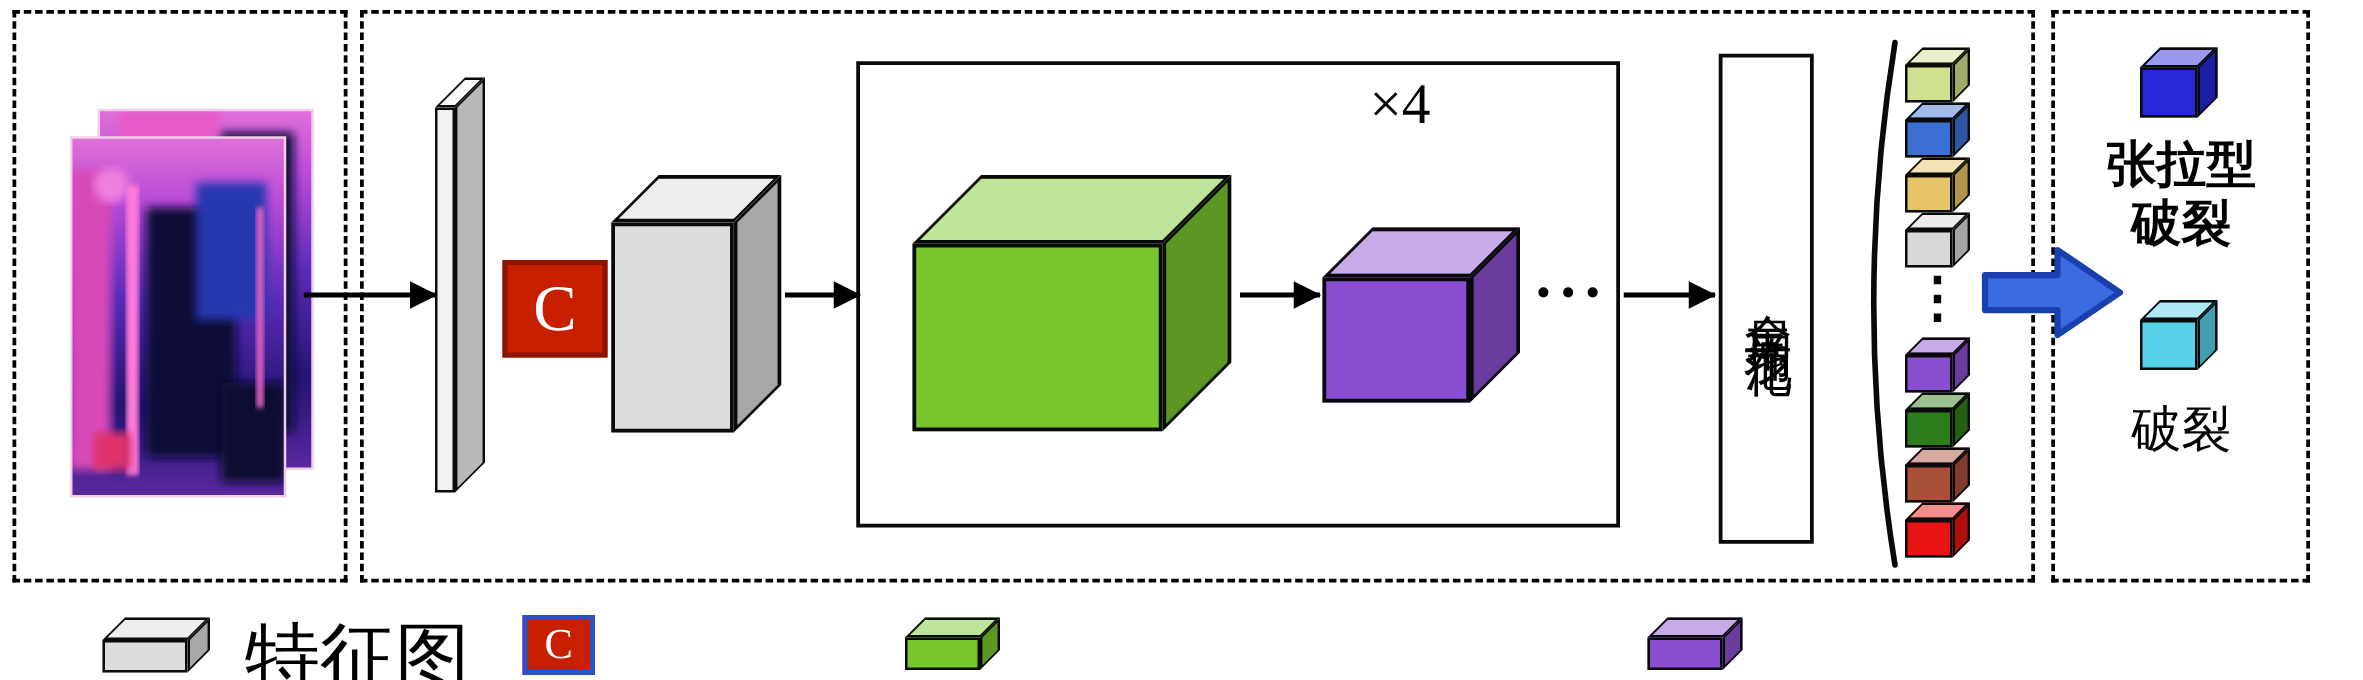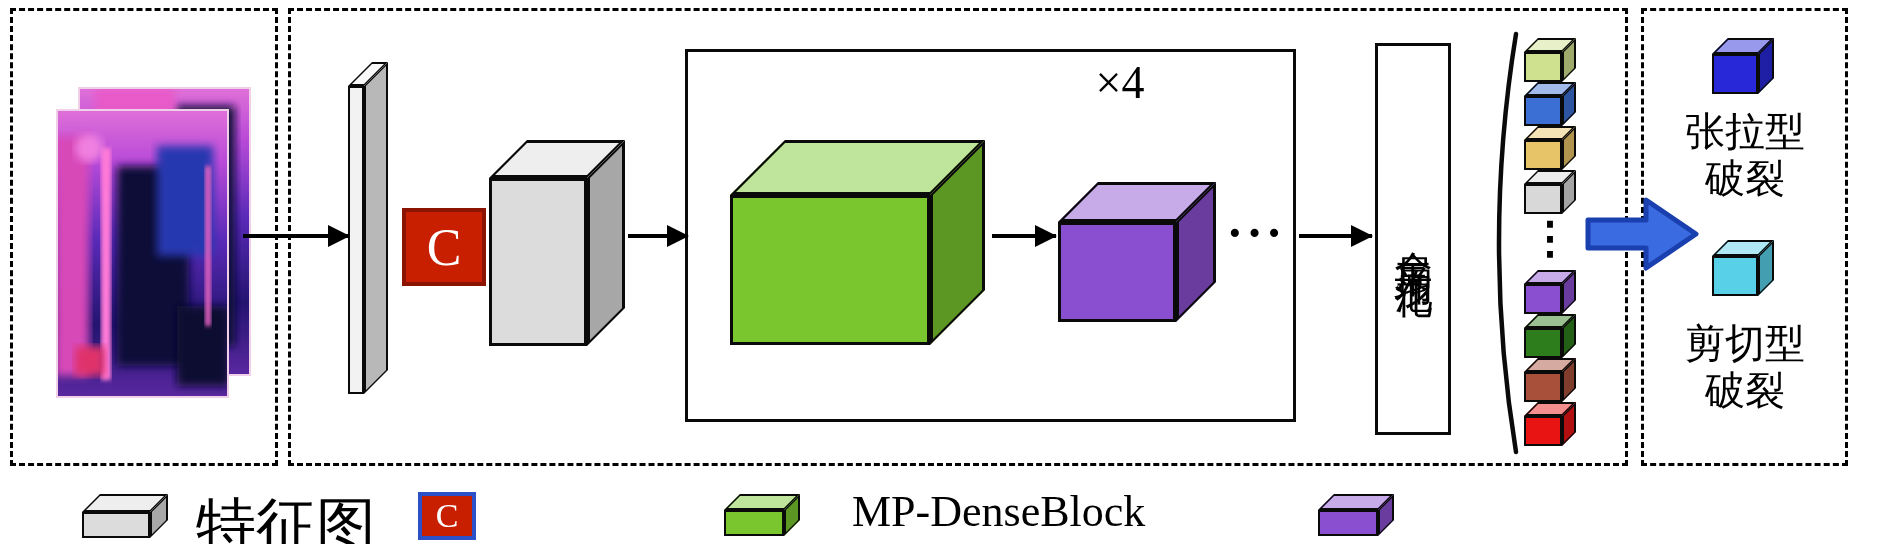--- a/index.html
+++ b/index.html
@@ -190,52 +190,50 @@
 
   <svg class="abs-svg" style="left:1584px;top:194px;--c:#3a6be0;--bc:#1a3fae;" width="118" height="80" viewBox="0 0 118 80">
     <polygon points="4,26 62,26 62,6 112,40 62,74 62,54 4,54" style="fill:var(--c);stroke:var(--bc);stroke-width:5;stroke-linejoin:round"></polygon>
   </svg>
 
   <div class="cuboid thin" style="left: 1712px; top: 38px; --w: 46px; --h: 40px; --d: 16px; --c: #2828d8;">
     <div class="face top"></div>
     <div class="face side"></div>
     <div class="face front"></div>
   </div>
-  <div class="label center" style="left:1646px;top:108px;width:198px;font-size:40px;line-height:1.18;">
+  <div class="label center" style="left:1646px;top:108px;width:198px;font-size:40px;line-height:1.18;font-weight:bold;">
     <div>张拉型</div>
     <div>破裂</div>
   </div>
 
   <div class="cuboid thin" style="left: 1712px; top: 240px; --w: 46px; --h: 40px; --d: 16px; --c: #58d0e8;">
     <div class="face top"></div>
     <div class="face side"></div>
     <div class="face front"></div>
   </div>
   <div class="label center" style="left:1646px;top:320px;width:198px;font-size:40px;line-height:1.18;">
-    <div>剪切型</div>
     <div>破裂</div>
   </div>
 
   <div class="cuboid thin" style="left: 82px; top: 494px; --w: 68px; --h: 26px; --d: 18px; --c: #dcdcdc;">
     <div class="face top"></div>
     <div class="face side"></div>
     <div class="face front"></div>
   </div>
   <div class="label" style="left:196px;top:486px;font-size:60px;">特征图</div>
 
   <div class="conv-box" style="left: 418px; top: 492px; width: 58px; height: 48px; font-size: 34px; --c: #c81f00; --bc: #2b50c8;">
     <span>C</span>
   </div>
 
   <div class="cuboid thin" style="left: 724px; top: 494px; --w: 60px; --h: 26px; --d: 16px; --c: #79c62f;">
     <div class="face top"></div>
     <div class="face side"></div>
     <div class="face front"></div>
   </div>
-  <div class="label" style="left:852px;top:486px;font-size:44px;">MP-DenseBlock</div>
 
   <div class="cuboid thin" style="left: 1318px; top: 494px; --w: 60px; --h: 26px; --d: 16px; --c: #8a4fd0;">
     <div class="face top"></div>
     <div class="face side"></div>
     <div class="face front"></div>
   </div>
 
 </div>
 
 </body></html>

